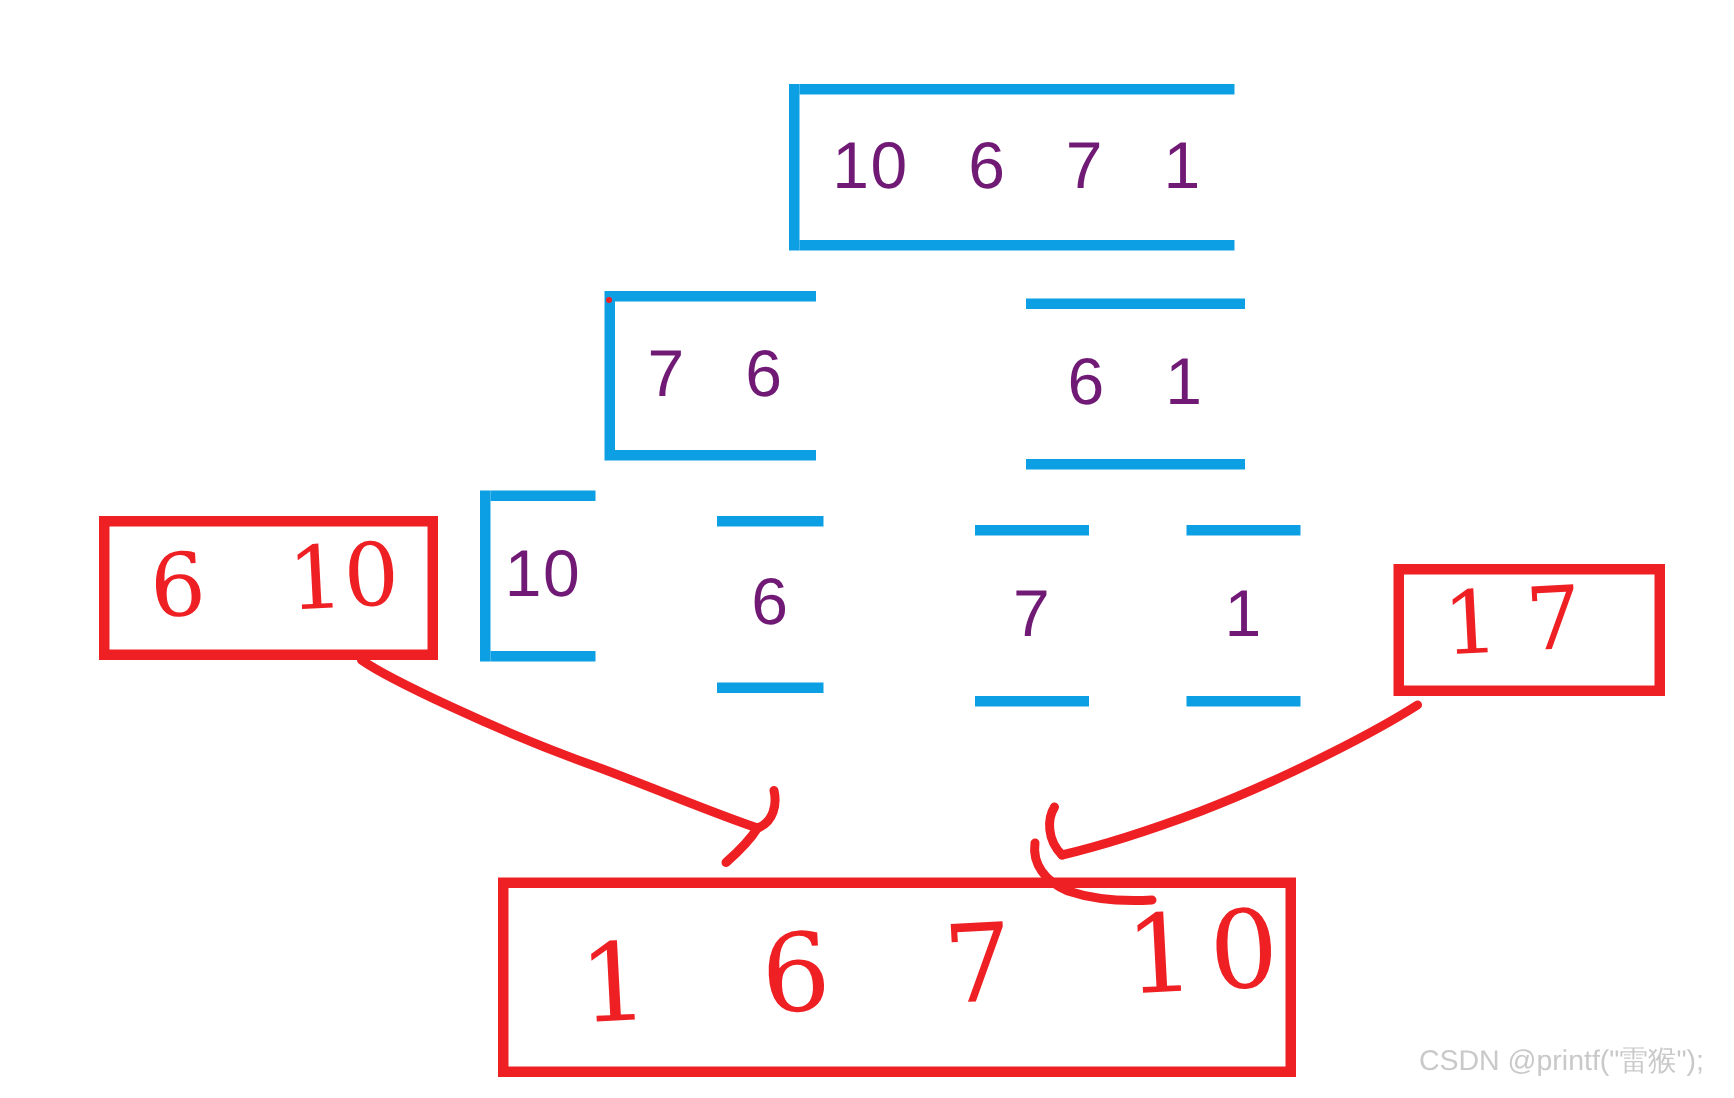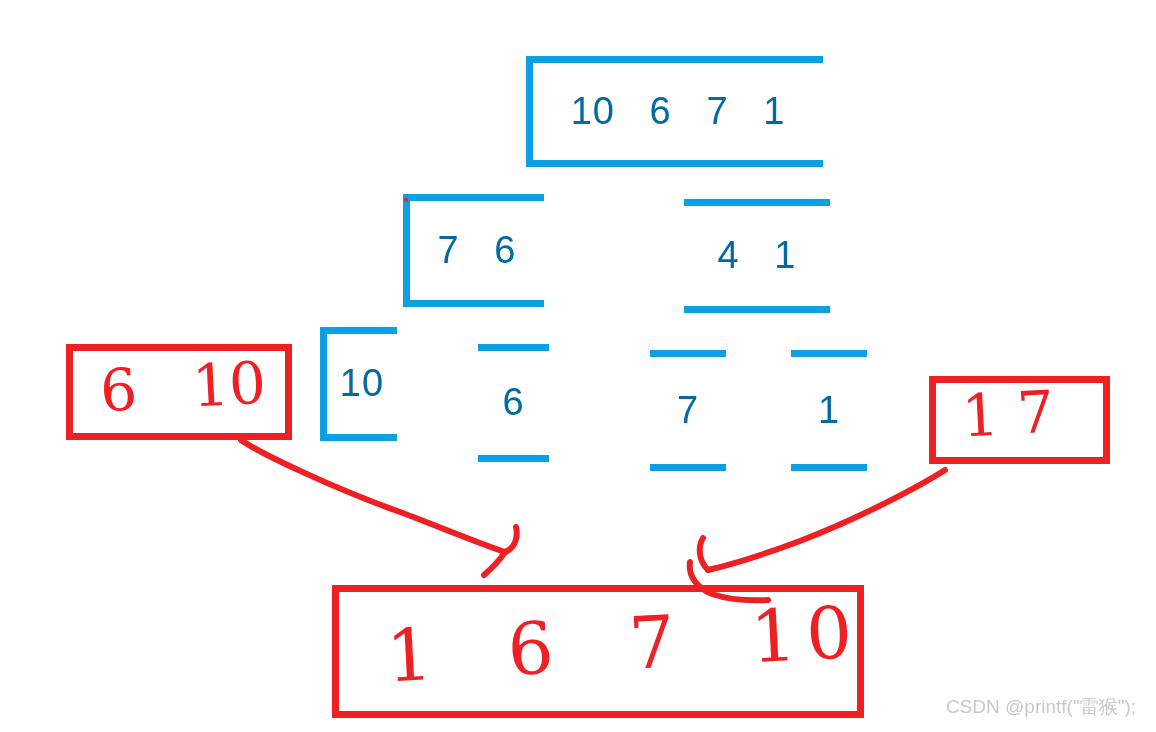--- a/index.html
+++ b/index.html
@@ -15,22 +15,22 @@
     position: relative;
     width: 1156px;
     height: 732px;
     background: #ffffff;
     overflow: hidden;
   }
   
   .cell {
     position: absolute;
     box-sizing: border-box;
-    color: #0369a1;
-    font-size: 38px;
+    color: #701a75;
+    font-size: 44px;
     font-family: "Liberation Sans", sans-serif;
     letter-spacing: 1px;
     display: flex;
     align-items: center;
     justify-content: center;
     white-space: pre;
     line-height: 1;
   }
   .cell .cell-text {
     position: relative;
@@ -118,21 +118,21 @@
   <div class="cell has-left" style="left:526px; top:56px; width:297px; height:111px;">
     <span class="cell-text">10   6   7   1</span>
   </div>
 
   <div class="cell has-left" style="left:403px; top:194px; width:141px; height:113px;">
     <span class="cell-text">7   6</span>
   </div>
   <div class="reddot" style="left:404px; top:198px;"></div>
 
   <div class="cell" style="left:684px; top:199px; width:146px; height:114px;">
-    <span class="cell-text">4   1</span>
+    <span class="cell-text">6   1</span>
   </div>
 
   <div class="cell has-left" style="left:320px; top:327px; width:77px; height:114px;">
     <span class="cell-text">10</span>
   </div>
 
   <div class="cell" style="left:478px; top:344px; width:71px; height:118px;">
     <span class="cell-text">6</span>
   </div>
 

